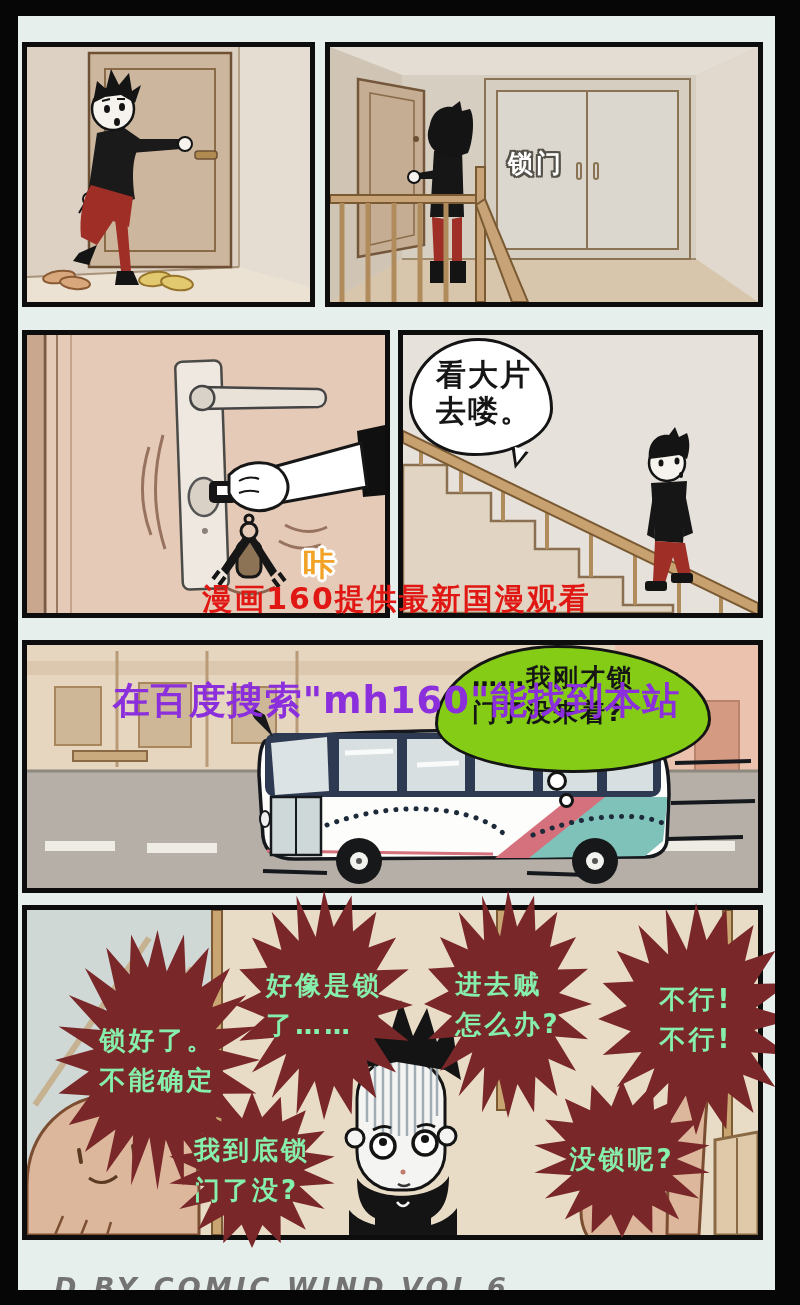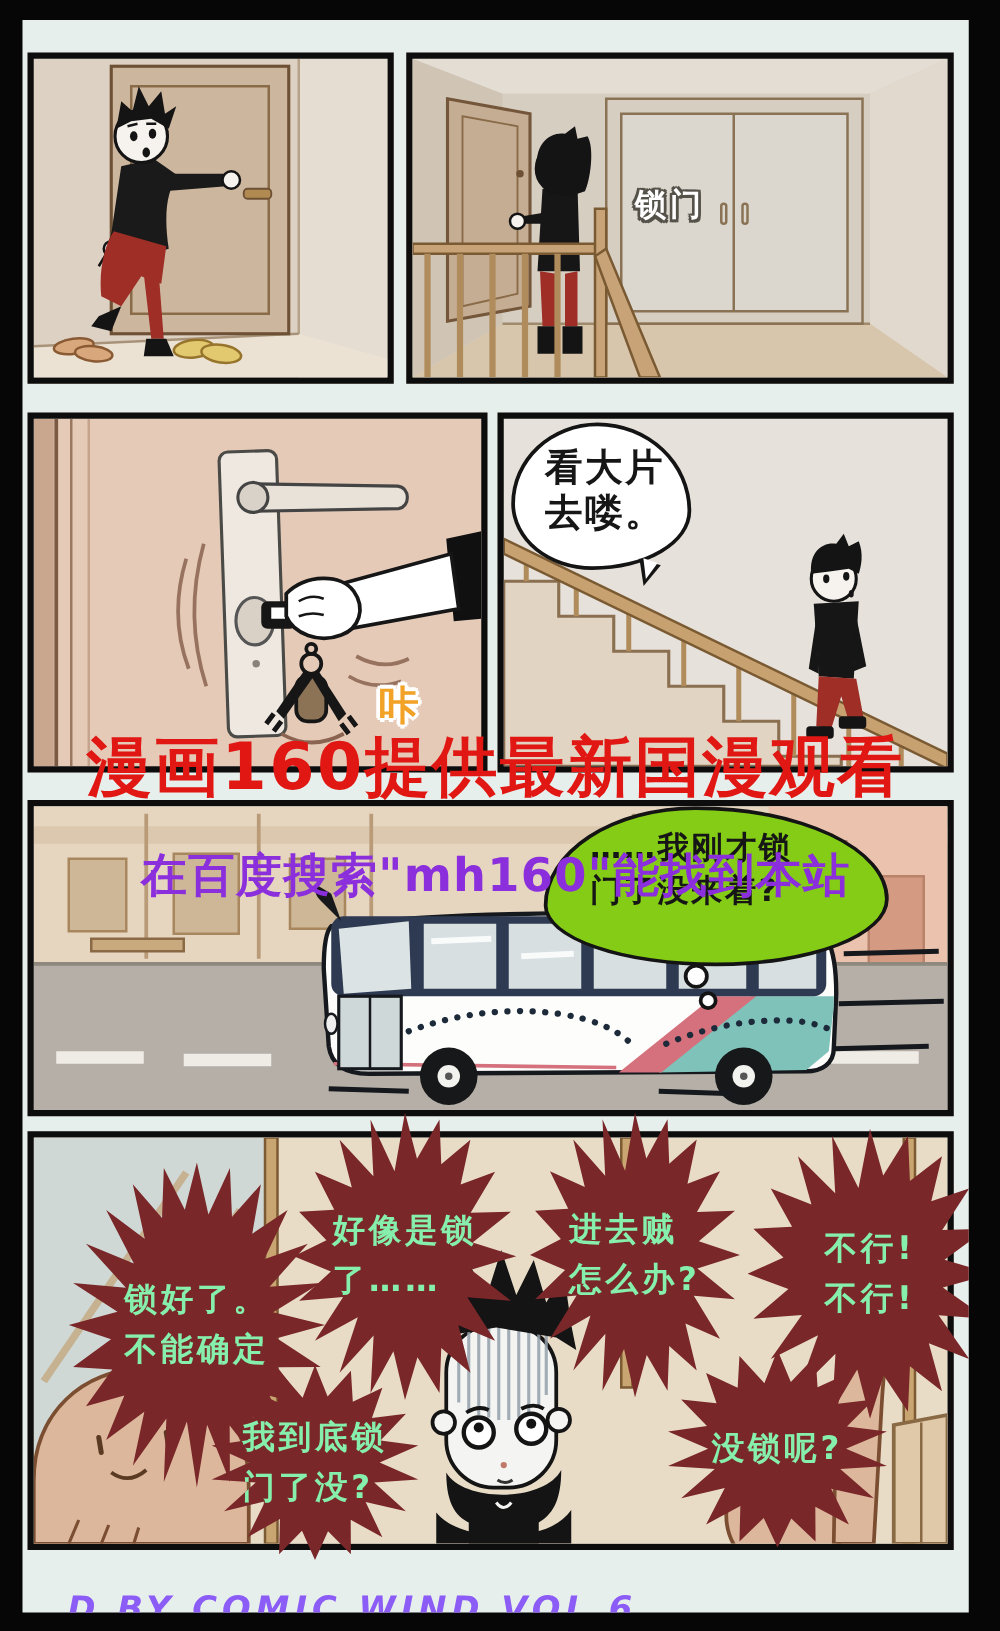--- a/index.html
+++ b/index.html
@@ -3,42 +3,42 @@
 <meta charset="utf-8">
 <style>
   html,body{margin:0;padding:0;background:#000;}
   .page{position:relative;width:800px;height:1305px;background:#060606;overflow:hidden;
         font-family:"DejaVu Sans","Liberation Sans",sans-serif;}
   .paper{position:absolute;left:18px;top:16px;width:757px;height:1274px;background:#e7efec;overflow:hidden;}
   .panel{position:absolute;border:5px solid #0d0d0d;background:#e6ddd0;overflow:hidden;box-sizing:border-box;}
   .panel svg{display:block;width:100%;height:100%;}
   
   .wm{position:absolute;left:50%;transform:translateX(-50%);white-space:nowrap;font-weight:900;z-index:40;}
-  .wm-red{top:563px;font-size:52px;letter-spacing:2px;color:#e01713;}
+  .wm-red{top:563px;font-size:30px;letter-spacing:2px;color:#e01713;}
   .wm-blue{top:660px;font-size:37px;letter-spacing:1px;color:#8b2fdd;}
   .doorlabel{position:absolute;left:166px;top:100px;font-size:25px;font-weight:bold;color:#fff;letter-spacing:3px;
      text-shadow:-2px 0 #55524a,2px 0 #55524a,0 -2px #55524a,0 2px #55524a,-2px -2px #55524a,2px 2px #55524a,2px -2px #55524a,-2px 2px #55524a;padding-left:12px;}
   .sfx{position:absolute;left:276px;top:208px;font-size:32px;font-weight:900;color:#f2a227;
      text-shadow:-3px 0 #fff,3px 0 #fff,0 -3px #fff,0 3px #fff,-2px -2px #fff,2px 2px #fff,2px -2px #fff,-2px 2px #fff;}
   .speech{position:absolute;left:6px;top:3px;width:138px;height:112px;background:#fff;border:3px solid #141414;
      border-radius:48% 52% 55% 45% / 55% 60% 40% 45%;z-index:5;}
   .speech .txt{padding:16px 0 0 24px;font-size:30px;line-height:36px;font-weight:bold;color:#161616;letter-spacing:2px;}
   .speech .tail{position:absolute;left:96px;bottom:-16px;width:0;height:0;border-left:10px solid transparent;
      border-right:8px solid transparent;border-top:20px solid #141414;transform:rotate(18deg);}
   .speech .tail:after{content:"";position:absolute;left:-7px;top:-21px;width:0;height:0;border-left:7px solid transparent;
      border-right:5px solid transparent;border-top:15px solid #fff;}
   .cloud{position:absolute;left:408px;top:0px;width:270px;height:122px;background:#84cc16;border:3px solid #141414;
      border-radius:44% 56% 50% 50% / 62% 58% 42% 38%;z-index:6;}
   .cloud .txt{padding:12px 0 0 34px;font-size:25px;line-height:35px;font-weight:bold;color:#161616;letter-spacing:2px;}
   .cloud-dot{position:absolute;background:#fff;border:3px solid #141414;border-radius:50%;z-index:6;}
   .spiky{position:absolute;background:#7a272a;color:#86efac;display:flex;align-items:center;justify-content:center;z-index:30;}
   .spiky .lines{font-size:26px;line-height:40px;font-weight:bold;letter-spacing:3px;text-align:left;}
   .spiky .lines span{display:block;}
   .footer-strip{position:absolute;left:36px;top:1256px;font-size:27px;font-weight:900;font-style:italic;
-     color:#8b5cf6;letter-spacing:4px;z-index:10;white-space:nowrap;}
+     color:#737373;letter-spacing:4px;z-index:10;white-space:nowrap;}
 </style>
 </head>
 <body>
 
 <div class="page">
 <div class="paper">
 
   <div class="panel" style="left:4px;top:26px;width:293px;height:265px;">
     <svg viewBox="0 0 283 255" preserveAspectRatio="none">
       <rect width="283" height="255" fill="#ddd1c3"></rect>

